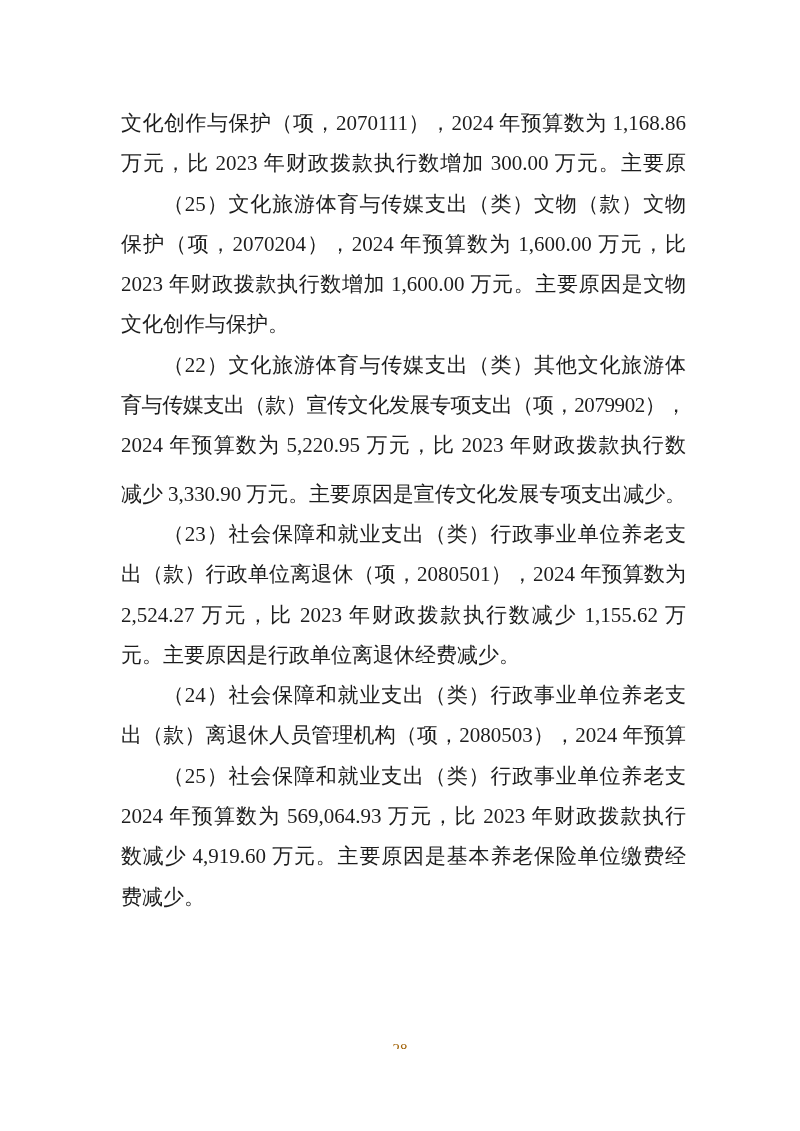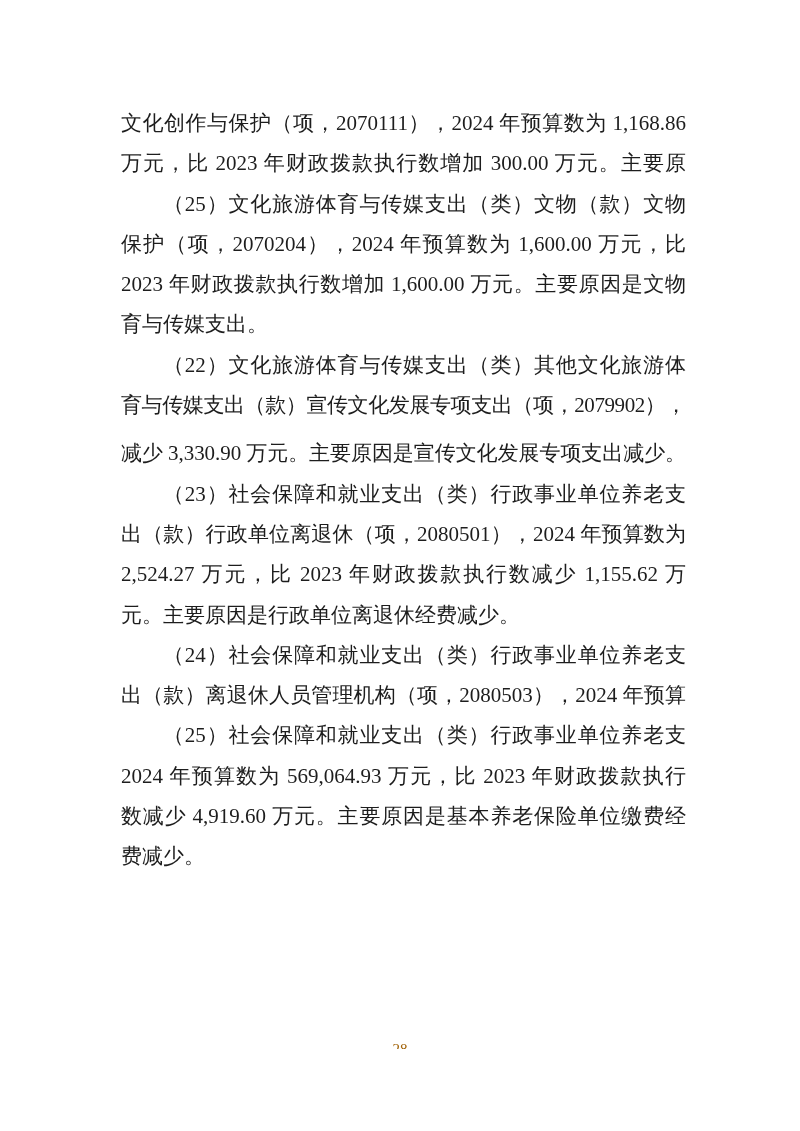--- a/index.html
+++ b/index.html
@@ -60,25 +60,26 @@
 <div class="page">
   <div class="text-block">
       <div class="paragraph">
         <div class="line">文化创作与保护（项，2070111），2024 年预算数为 1,168.86</div>
         <div class="line">万元，比 2023 年财政拨款执行数增加 300.00 万元。主要原</div>
       </div>
       <div class="paragraph">
         <div class="line indent">（25）文化旅游体育与传媒支出（类）文物（款）文物</div>
         <div class="line">保护（项，2070204），2024 年预算数为 1,600.00 万元，比</div>
         <div class="line">2023 年财政拨款执行数增加 1,600.00 万元。主要原因是文物</div>
-        <div class="line para-last">育与传媒支出。</div>
+        <div class="line para-last">文化创作与保护。</div>
       </div>
       <div class="paragraph">
         <div class="line indent">（22）文化旅游体育与传媒支出（类）其他文化旅游体</div>
         <div class="line" style="letter-spacing: -0.42px;">育与传媒支出（款）宣传文化发展专项支出（项，2079902），</div>
+        <div class="line">2024 年预算数为 5,220.95 万元，比 2023 年财政拨款执行数</div>
         <div class="line para-last" style="letter-spacing: -0.06px; margin-top: 8px;">减少 3,330.90 万元。主要原因是宣传文化发展专项支出减少。</div>
       </div>
       <div class="paragraph">
         <div class="line indent">（23）社会保障和就业支出（类）行政事业单位养老支</div>
         <div class="line">出（款）行政单位离退休（项，2080501），2024 年预算数为</div>
         <div class="line">2,524.27 万元，比 2023 年财政拨款执行数减少 1,155.62 万</div>
         <div class="line para-last">元。主要原因是行政单位离退休经费减少。</div>
       </div>
       <div class="paragraph">
         <div class="line indent">（24）社会保障和就业支出（类）行政事业单位养老支</div>

